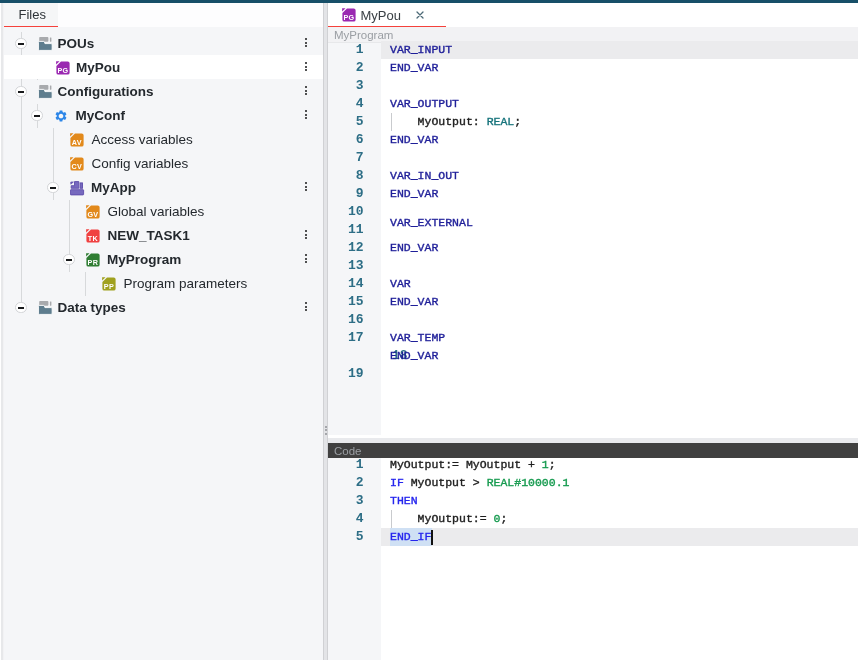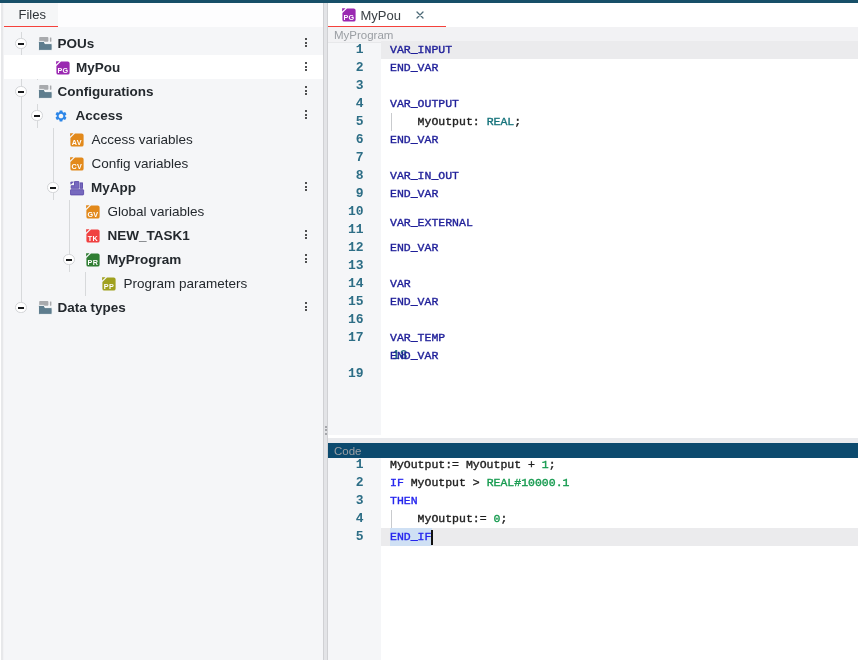--- a/index.html
+++ b/index.html
@@ -31,21 +31,21 @@
 .tgl::after { content:""; position:absolute; left:1.45px; top:4.45px; width:6.6px; height:1.6px; background:#17191b; }
 .dots { position:absolute; width:3px; height:12px; }
 .dots i { position:absolute; left:0.4px; width:2.2px; height:2.2px; border-radius:50%; background:#17181a; }
 .dots i:nth-child(1){ top:0; } .dots i:nth-child(2){ top:3.6px; } .dots i:nth-child(3){ top:7.2px; }
 .icon { position:absolute; }
 #rtabtxt { left:360.5px; top:8px; font-size:13px; color:#3a4045; }
 #varhdr { left:327.5px; top:27.4px; width:530.5px; height:15.4px; background:#f2f2f4; border-bottom:1px solid #e7e8ea; }
 #varhdr span, #codehdr span { position:absolute; left:6.5px; top:1.5px; font-size:11.5px; color:#9a9ea3; }
 #gut1 { left:327.5px; top:42.8px; width:53.5px; height:392.5px; background:#f5f6f8; }
 #divider { left:327.5px; top:437.5px; width:530.5px; height:5.5px; background:#e9eaed; }
-#codehdr { left:327.5px; top:443px; width:530.5px; height:15px; background:#0c4a6e; }
+#codehdr { left:327.5px; top:443px; width:530.5px; height:15px; background:#404040; }
 #gut2 { left:327.5px; top:458px; width:53.5px; height:202px; background:#f5f6f8; }
 .hl { position:absolute; left:381px; width:477px; height:18px; background:#ebebed; }
 .num { position:absolute; left:327.5px; width:36px; height:18px; line-height:18px; text-align:right; font-family:"Liberation Mono",monospace; font-size:13px; font-weight:700; color:#2d6e86; }
 .cl { position:absolute; left:390px; height:18px; line-height:18px; font-family:"Liberation Mono",monospace; font-size:11.5px; color:#1e1e1e; white-space:pre; -webkit-text-stroke:0.38px currentColor; }
 .kw { color:#1f1f99; }
 .st { color:#2525ee; }
 .ty { color:#17747c; }
 .nm { color:#179b50; }
 .ig { position:absolute; left:391.2px; width:1px; height:18px; background:#c9cbce; }
 #selend { position:absolute; left:390px; top:528px; width:41.5px; height:18px; background:#cfe0f4; }
@@ -109,21 +109,21 @@
 <div class="dots" style="left:304.5px; top:86px;">
     <i></i>
     <i></i>
     <i></i>
   </div>
 
 <div class="tgl" style="left:31.25px; top:109.75px;"></div>
 <svg class="icon" style="left:54px; top:109px;" width="14" height="14" viewBox="0 0 24 24">
  <path fill="#2c86e8" fill-rule="evenodd" d="M19.14,12.94c0.04-0.3,0.06-0.61,0.06-0.94c0-0.32-0.02-0.64-0.07-0.94l2.03-1.58c0.18-0.14,0.23-0.41,0.12-0.61 l-1.92-3.32c-0.12-0.22-0.37-0.29-0.59-0.22l-2.39,0.96c-0.5-0.38-1.03-0.7-1.62-0.94L14.4,2.81c-0.04-0.24-0.24-0.41-0.48-0.41 h-3.84c-0.24,0-0.43,0.17-0.47,0.41L9.25,5.35C8.66,5.59,8.12,5.92,7.63,6.29L5.24,5.33c-0.22-0.08-0.47,0-0.59,0.22L2.74,8.87 C2.62,9.08,2.66,9.34,2.86,9.48l2.03,1.58C4.84,11.36,4.8,11.69,4.8,12s0.02,0.64,0.07,0.94l-2.03,1.58 c-0.18,0.14-0.23,0.41-0.12,0.61l1.92,3.32c0.12,0.22,0.37,0.29,0.59,0.22l2.39-0.96c0.5,0.38,1.03,0.7,1.62,0.94l0.36,2.54 c0.05,0.24,0.24,0.41,0.48,0.41h3.84c0.24,0,0.44-0.17,0.47-0.41l0.36-2.54c0.59-0.24,1.13-0.56,1.62-0.94l2.39,0.96 c0.22,0.08,0.47,0,0.59-0.22l1.92-3.32c0.12-0.22,0.07-0.47-0.12-0.61L19.14,12.94z M12,16 c-2.21,0-4-1.79-4-4 s1.79-4,4-4 s4,1.79,4,4 S14.21,16,12,16z"></path>
 </svg>
-<span class="lbl b" style="left:75.5px; top:115.5px;">Access</span>
+<span class="lbl b" style="left:75.5px; top:115.5px;">MyConf</span>
 <div class="dots" style="left:304.5px; top:110px;">
     <i></i>
     <i></i>
     <i></i>
   </div>
 
 <svg class="icon" style="left:70px; top:132.7px;" width="14" height="14" viewBox="0 0 14 14">
  <path d="M5,0.4 H11.7 A1.9,1.9 0 0 1 13.6,2.3 V11.7 A1.9,1.9 0 0 1 11.7,13.6 H2.3 A1.9,1.9 0 0 1 0.4,11.7 V5 Z" fill="#e2891b"></path>
  <path d="M0.15,3.5 V0.15 H3.5 Z" fill="#e2891b"></path>
  <text x="6.9" y="11.7" font-size="7.2" font-weight="bold" fill="#fff" text-anchor="middle" font-family="Liberation Sans" letter-spacing="0.3">AV</text>

